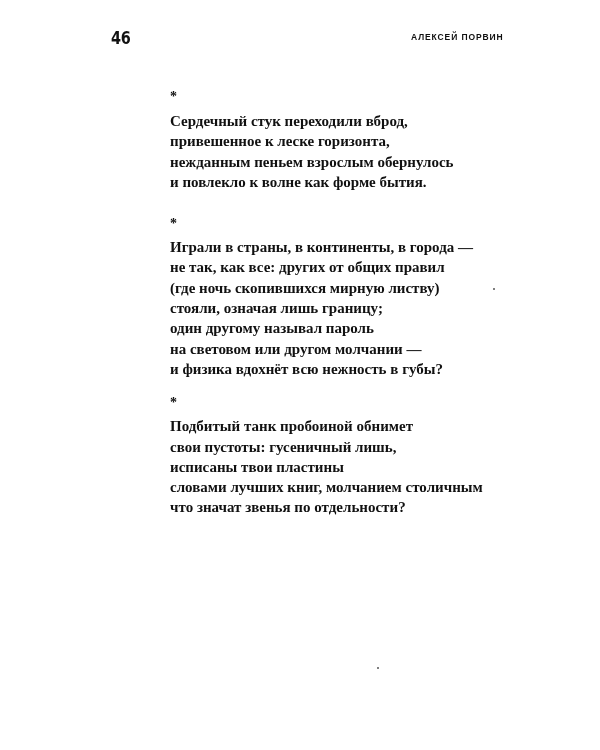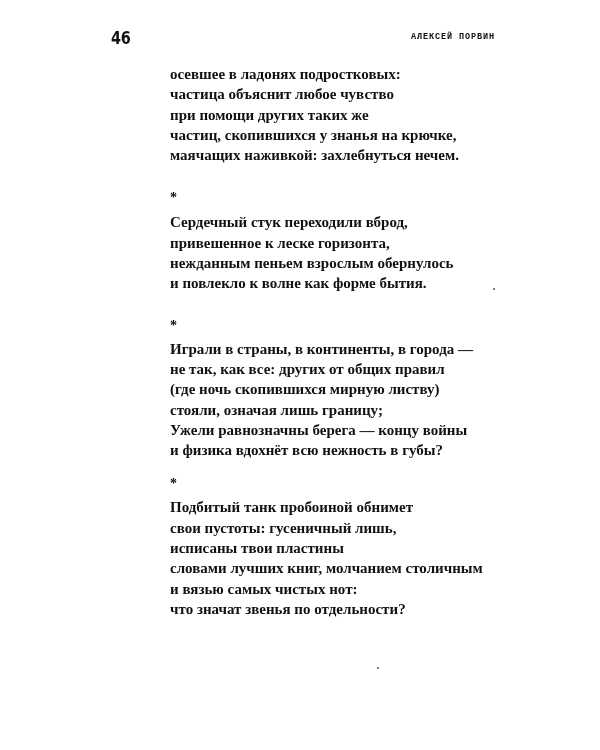--- a/index.html
+++ b/index.html
@@ -23,21 +23,21 @@
       font-size: 17px;
       letter-spacing: -0.5px;
       transform: scaleX(0.85);
       transform-origin: left top;
       color: #111;
     }
     .running-header {
       position: absolute;
       left: 411px;
       top: 32px;
-      font-family: Liberation Mono, monospace;
+      font-family: Liberation Sans, sans-serif;
       font-weight: bold;
       font-size: 8.5px;
       letter-spacing: 0.9px;
       color: #111;
     }
     .poem-body {
       position: absolute;
       left: 170px;
       top: 64px;
       width: 340px;
@@ -75,55 +75,48 @@
     }
   </style>
 </head>
 <body>
 
 <div class="page-number">46</div>
 <div class="running-header">АЛЕКСЕЙ ПОРВИН</div>
 
 <div class="poem-body">
 
-  <div class="stanza stanza-1">
-    <span class="line">осевшее в ладонях подростковых:</span>
-    <span class="line">частица объяснит любое чувство</span>
-    <span class="line">при помощи других таких же</span>
-    <span class="line">частиц, скопившихся у знанья на крючке,</span>
-    <span class="line">маячащих наживкой: захлебнуться нечем.</span>
-  </div>
 
   <span class="asterisk sep-1">*</span>
 
   <div class="stanza">
     <span class="line">Сердечный стук переходили вброд,</span>
     <span class="line">привешенное к леске горизонта,</span>
     <span class="line">нежданным пеньем взрослым обернулось</span>
     <span class="line">и повлекло к волне как форме бытия.</span>
   </div>
 
   <span class="asterisk sep-2">*</span>
 
   <div class="stanza">
     <span class="line">Играли в страны, в континенты, в города —</span>
     <span class="line">не так, как все: других от общих правил</span>
     <span class="line">(где ночь скопившихся мирную листву)</span>
     <span class="line">стояли, означая лишь границу;</span>
-    <span class="line">Ужели равнозначны берега — концу войны</span>
+    <span class="line">один другому называл пароль</span>
+    <span class="line">на световом или другом молчании —</span>
     <span class="line">и физика вдохнёт всю нежность в губы?</span>
   </div>
 
   <span class="asterisk sep-3">*</span>
 
   <div class="stanza">
     <span class="line">Подбитый танк пробоиной обнимет</span>
     <span class="line">свои пустоты: гусеничный лишь,</span>
     <span class="line">исписаны твои пластины</span>
     <span class="line">словами лучших книг, молчанием столичным</span>
-    <span class="line">и вязью самых чистых нот:</span>
     <span class="line">что значат звенья по отдельности?</span>
   </div>
 
 </div>
 
 <div class="speck" style="left:493px; top:288px;"></div>
 <div class="speck" style="left:377px; top:667px;"></div>
 
 </body></html>

